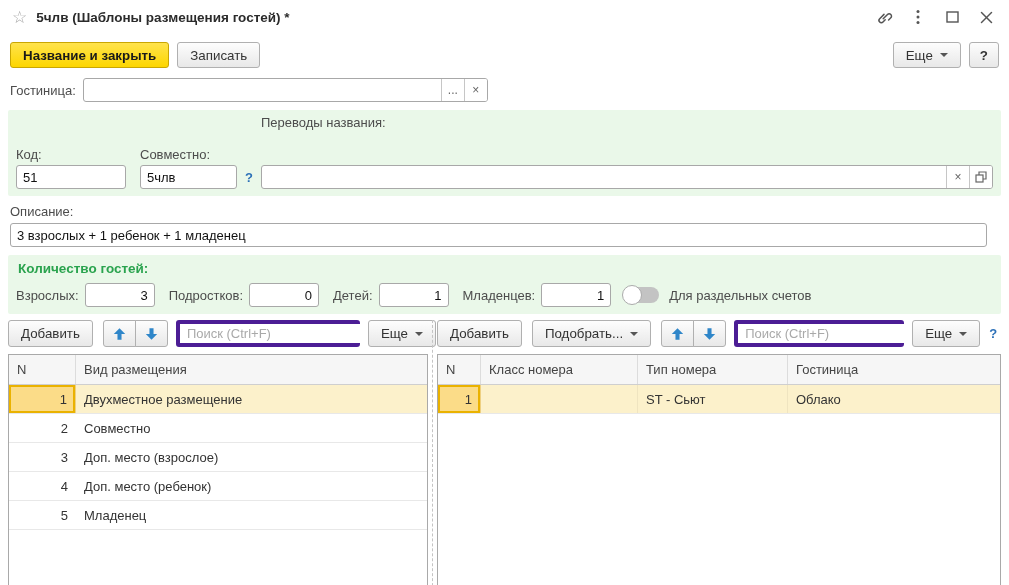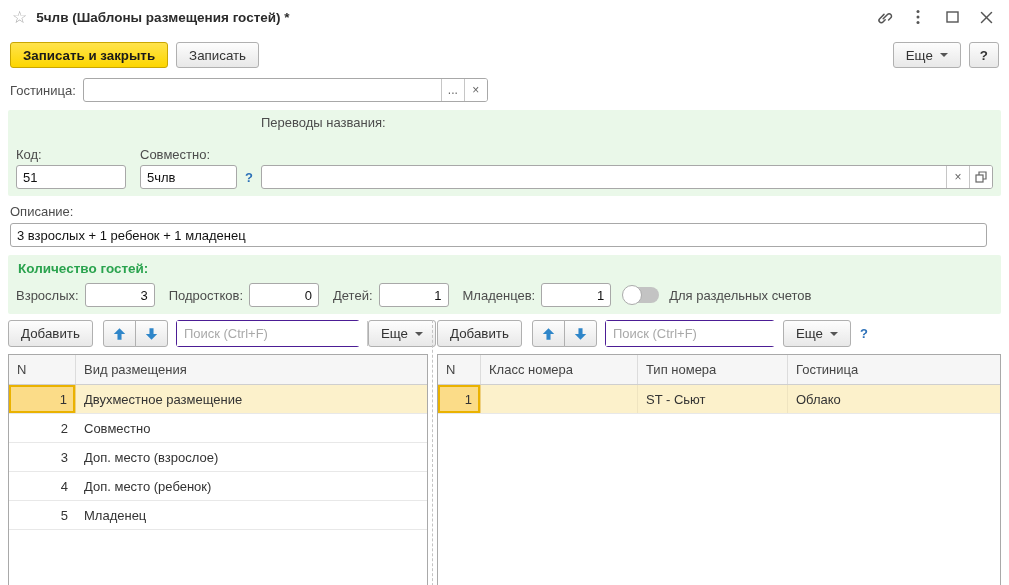--- a/index.html
+++ b/index.html
@@ -68,21 +68,21 @@
   .panel.left { width:420px; }
   .panel.right { flex:1; }
   .splitter { width:9px; position:relative; flex:none; }
   .splitter::after { content:""; position:absolute; left:4px; top:0; bottom:0; border-left:1px dashed #c4c4c4; }
   .toolbar { display:flex; align-items:center; margin-bottom:7px; height:27px; flex:none; }
   .toolbar .btn { height:27px; }
   .btngroup { display:flex; margin-left:10px; }
   .btngroup .btn { padding:0 9px; }
   .btngroup .btn + .btn { margin-left:-1px; border-top-left-radius:0; border-bottom-left-radius:0; }
   .btngroup .btn:first-child { border-top-right-radius:0; border-bottom-right-radius:0; }
-  .searchbox { display:flex; align-items:stretch; border:1px solid #4c1d95; border-radius:3px; background:#e5e5e5; height:27px; margin-left:8px; }
+  .searchbox { display:flex; align-items:stretch; border:4px solid #4c1d95; border-radius:3px; background:#e5e5e5; height:27px; margin-left:8px; }
   .searchbox input { border:none; outline:none; flex:1; padding:0 7px; font-family:inherit; font-size:13px; }
   .searchbox .gbtn { width:22px; display:flex; align-items:center; justify-content:center; border-left:1px solid #c9c9c9; color:#777; cursor:pointer; font-size:12px; }
   .sb-left { width:184px; }
   .sb-right { width:170px; }
   .help-inline { color:#2d71b8; font-weight:bold; margin-left:9px; cursor:pointer; }
   
   .table { border:1px solid #a9a9a9; background:#fff; flex:1; display:flex; flex-direction:column; overflow:hidden; }
   .thead { display:flex; background:#f6f6f6; border-bottom:1px solid #cfcfcf; flex:none; }
   .thcell { height:29px; display:flex; align-items:center; padding:0 8px; color:#444; border-right:1px solid #dcdcdc; }
   .thcell:last-child { border-right:none; }
@@ -124,21 +124,21 @@
   </span>
   <span class="winbtn">
     <svg width="13" height="13" viewBox="0 0 13 13" stroke="#555" stroke-width="1.5" stroke-linecap="round">
         <line x1="1.5" y1="1.5" x2="11.5" y2="11.5"></line>
         <line x1="11.5" y1="1.5" x2="1.5" y2="11.5"></line>
       </svg>
   </span>
 </div>
 
 <div class="cmdbar">
-  <button class="btn primary">Записать и закрыть</button>
+  <button class="btn primary">Название и закрыть</button>
   <button class="btn">Записать</button>
   <span class="spacer"></span>
   <button class="btn">
       <span>Еще</span>
       <span class="caret"></span>
     </button>
   <button class="btn help" style="margin-left:8px;">?</button>
 </div>
 
 <div class="hotel-row">
@@ -259,20 +259,24 @@
         </div>
       <div class="tfill"></div>
     </div>
   </div>
 
   <div class="splitter"></div>
 
   <div class="panel right">
     <div class="toolbar">
       <button class="btn">Добавить</button>
+      <button class="btn" style="margin-left:10px;">
+          <span>Подобрать...</span>
+          <span class="caret"></span>
+        </button>
       <div class="btngroup">
         <button class="btn">
           <svg width="13" height="14" viewBox="0 0 16 16">
               <polygon points="8,1 15,8 10.5,8 10.5,15 5.5,15 5.5,8 1,8" fill="#2f86c9"></polygon>
             </svg>
         </button>
         <button class="btn">
           <svg width="13" height="14" viewBox="0 0 16 16">
               <polygon points="8,15 1,8 5.5,8 5.5,1 10.5,1 10.5,8 15,8" fill="#2f86c9"></polygon>
             </svg>

